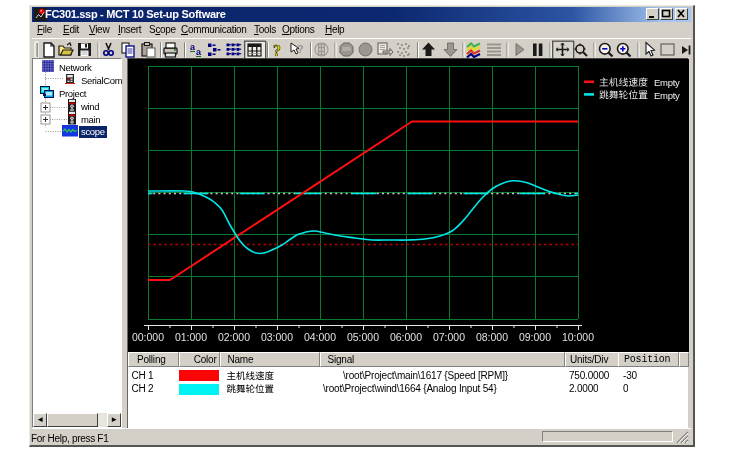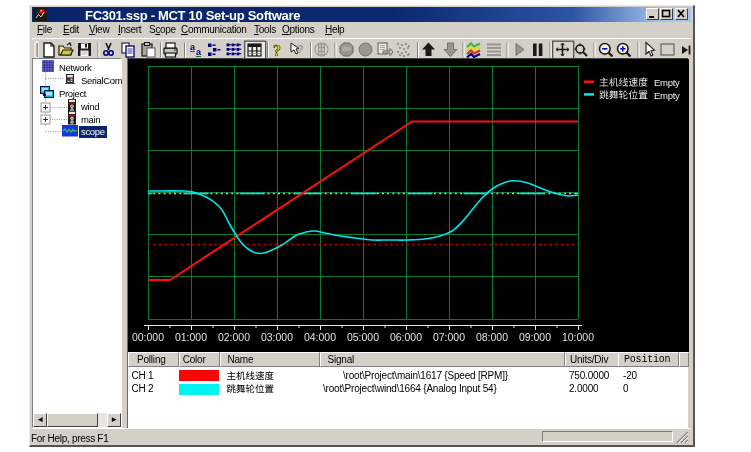--- a/index.html
+++ b/index.html
@@ -3,21 +3,21 @@
 <meta charset="utf-8">
 <style>
 html,body{margin:0;padding:0;background:#ffffff;width:751px;height:452px;overflow:hidden;}
 *{box-sizing:border-box;}
 body{font-family:"Liberation Sans",sans-serif;-webkit-font-smoothing:antialiased;}
 #win{position:absolute;left:29px;top:5px;width:666px;height:442px;background:#d4d0c8;
  border-top:1px solid #e8e8e4;border-left:1px solid #e8e8e4;border-right:2px solid #555;border-bottom:2px solid #555;}
 #title{position:absolute;left:2px;top:1px;right:2px;height:15px;
  background:linear-gradient(to right,#0a246a 0%,#0c2870 55%,#2c55a4 82%,#a6c5ee 96%);color:#fff;}
 #title .ico{position:absolute;left:2px;top:1px;width:13px;height:13px;}
-#title .txt{position:absolute;left:13px;top:1px;font-size:13px;font-weight:bold;letter-spacing:-0.3px;margin-left:40px;}
+#title .txt{position:absolute;left:13px;top:1px;font-size:11px;font-weight:bold;letter-spacing:-0.3px;}
 .tbtn{position:absolute;top:1px;width:13px;height:12px;background:#d4d0c8;
  border-top:1px solid #fff;border-left:1px solid #fff;border-right:1px solid #404040;border-bottom:1px solid #404040;
  font-size:9px;line-height:10px;text-align:center;color:#000;}
 #menubar{position:absolute;left:2px;top:16px;right:2px;height:16px;font-size:10px;letter-spacing:-0.3px;color:#000;}
 #menubar span{position:absolute;top:2px;}
 #menubar u{text-decoration:underline;text-underline-offset:1px;}
 #toolbar{position:absolute;left:2px;top:32px;right:2px;height:21px;border-top:1px solid #fff;}
 #content{position:absolute;left:2px;top:52px;right:2px;bottom:17px;}
 #tree{position:absolute;left:0;top:0;width:90px;bottom:0;background:#fff;
  border:1px solid;border-color:#808080 #fff #fff #808080;font-size:9.5px;letter-spacing:-0.35px;}
@@ -356,35 +356,35 @@
             <line x1="457" y1="23.8" x2="467" y2="23.8" stroke="#ff0f0f" stroke-width="2.6"></line>
             <line x1="457" y1="36.4" x2="467" y2="36.4" stroke="#00e5e5" stroke-width="2.6"></line>
             <g fill="#f0f0f0" font-size="9.5px" letter-spacing="-0.3" font-family="Liberation Sans, sans-serif">
               <text x="527" y="28">Empty</text>
               <text x="527" y="40.6">Empty</text>
             </g>
           </g>
         </svg>
       <div id="gtable">
           <div class="hdrcell" style="left:0px;width:50.7px;padding-left:8px;">Polling</div>
-          <div class="hdrcell" style="left:50.7px;width:40.89999999999999px;padding-left:3px;">Color</div>
+          <div class="hdrcell" style="left:50.7px;width:40.89999999999999px;padding-left:14px;">Color</div>
           <div class="hdrcell" style="left:91.6px;width:100.4px;padding-left:6.900000000000006px;">Name</div>
           <div class="hdrcell" style="left:192px;width:244.7px;padding-left:6.5px;">Signal</div>
           <div class="hdrcell" style="left:436.7px;width:61px;padding-left:4.300000000000011px;">Units/Div</div>
           <div class="hdrcell" style="left:489.6px;width:61.60000000000002px;padding-left:5.399999999999977px;font-family:Liberation Mono, monospace;">Position</div>
           <div class="hdrcell" style="left:551.2px;width:9.799999999999955px;padding-left:2.7999999999999545px;"></div>
           <div class="cell" style="left:3.5px;top:18px;">CH 1</div>
           <div class="cell" style="left:3.5px;top:31px;">CH 2</div>
           <div style="position:absolute;left:51px;top:18.2px;width:40px;height:11px;background:#fb0606;"></div>
           <div style="position:absolute;left:51px;top:31.6px;width:40px;height:11px;background:#00f2f2;"></div>
           <div class="cell" style="left:195px;top:18px;margin-left:20px;">\root\Project\main\1617 {Speed [RPM]}</div>
           <div class="cell" style="left:195px;top:31px;">\root\Project\wind\1664 {Analog Input 54}</div>
           <div class="cell" style="left:441px;top:18px;">750.0000</div>
           <div class="cell" style="left:441px;top:31px;">2.0000</div>
-          <div class="cell" style="left:495px;top:18px;">-20</div>
+          <div class="cell" style="left:495px;top:18px;">-30</div>
           <div class="cell" style="left:495px;top:31px;">0</div>
         </div>
     </div>
   </div>
   <div id="statusbar">
     <div class="msg">For Help, press F1</div>
     <div style="position:absolute;right:18px;top:2px;width:131px;height:11px;border:1px solid;border-color:#808080 #fff #fff #808080;"></div>
     <svg style="position:absolute;right:2px;bottom:0;" width="13" height="13">
         <path d="M12 1 L1 12 M12 5 L5 12 M12 9 L9 12" stroke="#808080" stroke-width="1.5"></path>
         <path d="M12 2 L2 12 M12 6 L6 12 M12 10 L10 12" stroke="#fff" stroke-width="0.8"></path>

